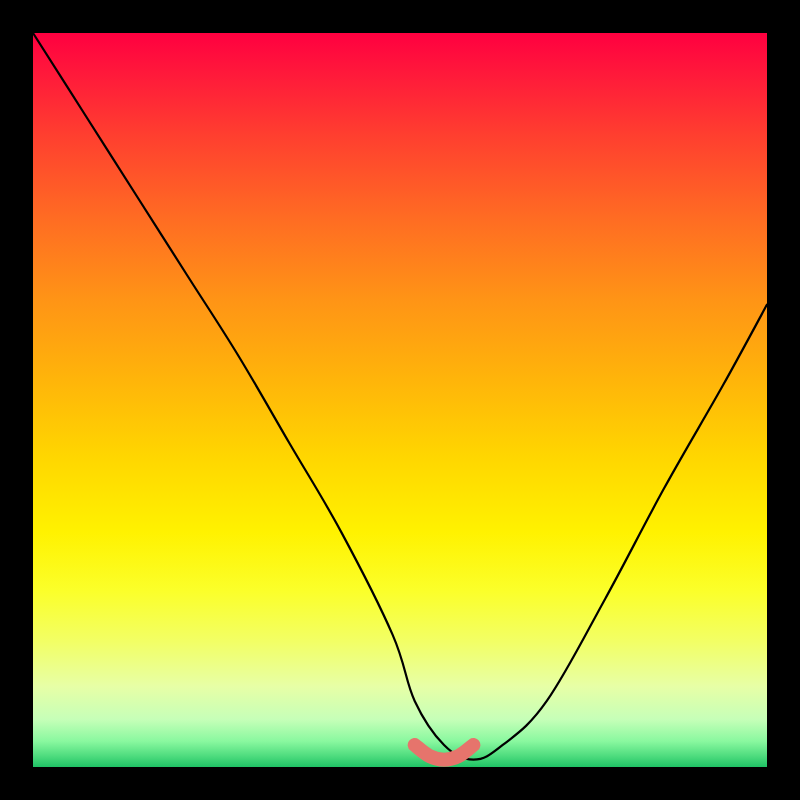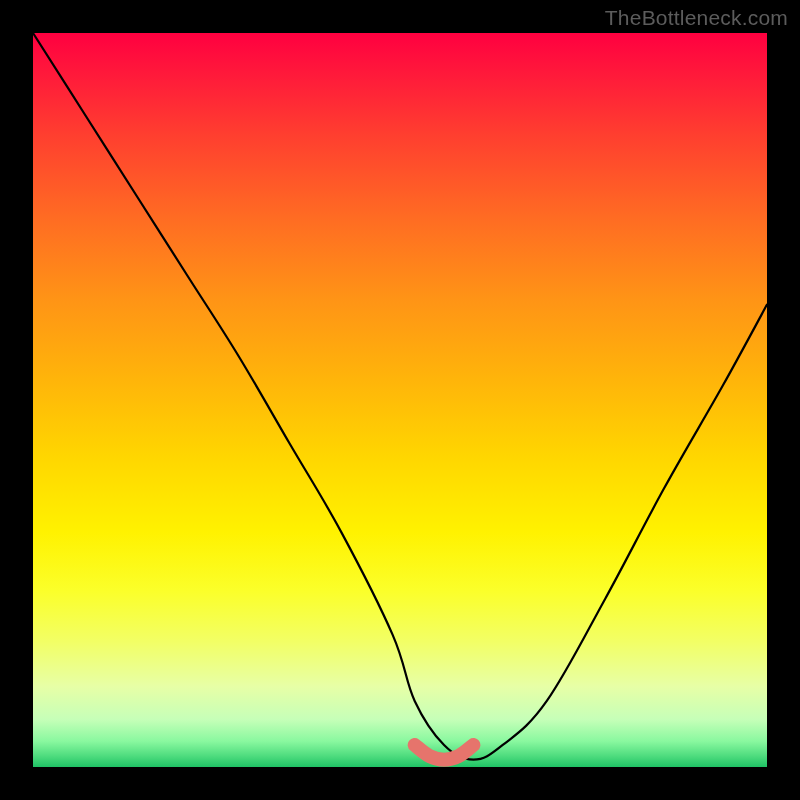--- a/index.html
+++ b/index.html
@@ -59,21 +59,20 @@
     width: 734px;
     height: 734px;
     overflow: visible;
   }
 </style>
 </head>
 <body>
 
 <div class="frame">
 
-  <div class="watermark">TheBottleneck.com</div>
 
   <div class="plot-area">
     <svg class="curve" viewBox="0 0 734 734" preserveAspectRatio="none">
       <path id="curve-path" fill="none" stroke="#000000" stroke-width="2.2" stroke-linecap="round" stroke-linejoin="round" d="M 0 0 C 9.2484 14.5332 32.8832 51.67360000000001 51.38 80.74000000000001 C 69.8768 109.80640000000001 84.26320000000001 132.41360000000003 102.76 161.48000000000002 C 121.2568 190.5464 135.64319999999998 213.15359999999998 154.14 242.21999999999997 C 172.6368 271.28639999999996 187.0232 292.57239999999996 205.52 322.96 C 224.01680000000002 353.3476 238.40319999999997 379.3312 256.9 411.04 C 275.3968 442.7488 289.78319999999997 464.7688 308.28 499.12 C 326.7768 533.4712 346.448 571.4924 359.65999999999997 601.88 C 372.87199999999996 632.2676 372.4316 648.1220000000001 381.68 667.94 C 390.9284 687.758 400.47040000000004 701.4104 411.04 711.98 C 421.6096 722.5496 429.8304 726.66 440.4 726.66 C 450.96959999999996 726.66 456.548 722.5496 469.76 711.98 C 482.972 701.4104 495.30319999999995 694.364 513.8 667.94 C 532.2968 641.5160000000001 551.3808 603.4948 572.52 565.1800000000001 C 593.6591999999999 526.8652000000001 610.1008 493.3948 631.24 455.08 C 652.3792 416.7652 671.4631999999999 385.35 689.9599999999999 352.32 C 708.4567999999999 319.28999999999996 726.0728 286.1132 734 271.58"></path>
       <path id="highlight-path" fill="none" stroke="#e6746c" stroke-width="14" stroke-linecap="round" stroke-linejoin="round" d="M 381.68 711.98 C 384.3224 713.9618 391.0752 720.3476 396.36 722.99 C 401.64480000000003 725.6324 405.7552 726.66 411.04 726.66 C 416.32480000000004 726.66 420.43519999999995 725.6324 425.71999999999997 722.99 C 431.0048 720.3476 437.75759999999997 713.9618 440.4 711.98"></path>
     </svg>
   </div>
 
 </div>
 

